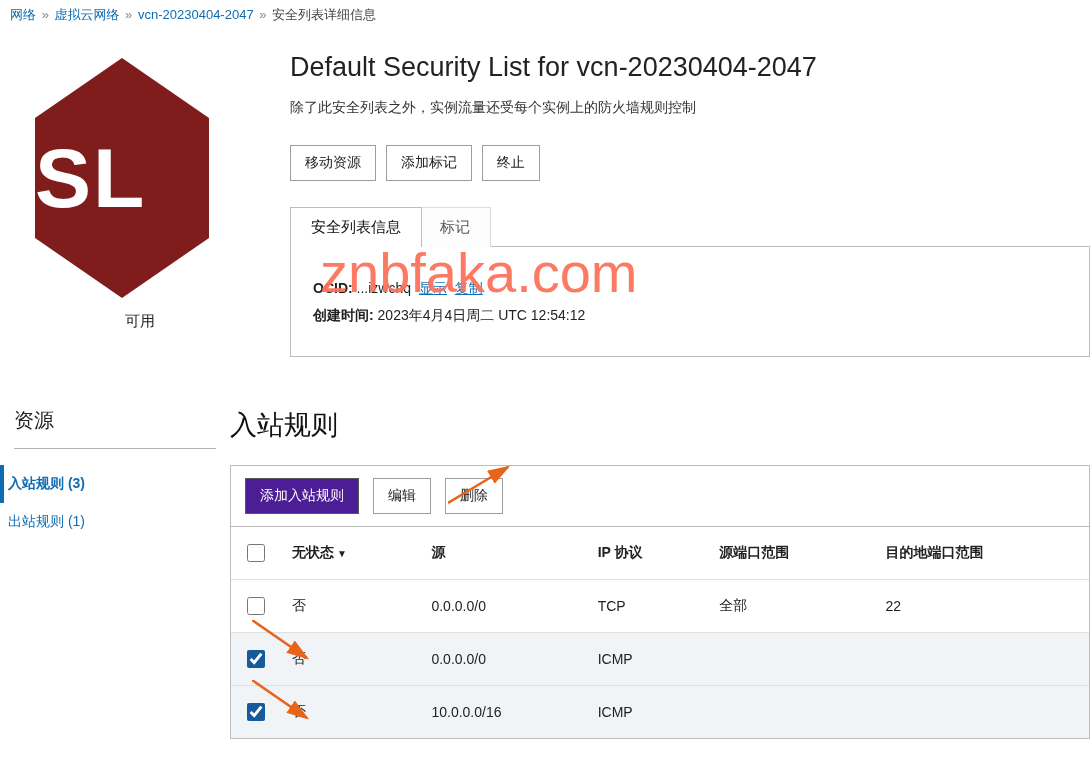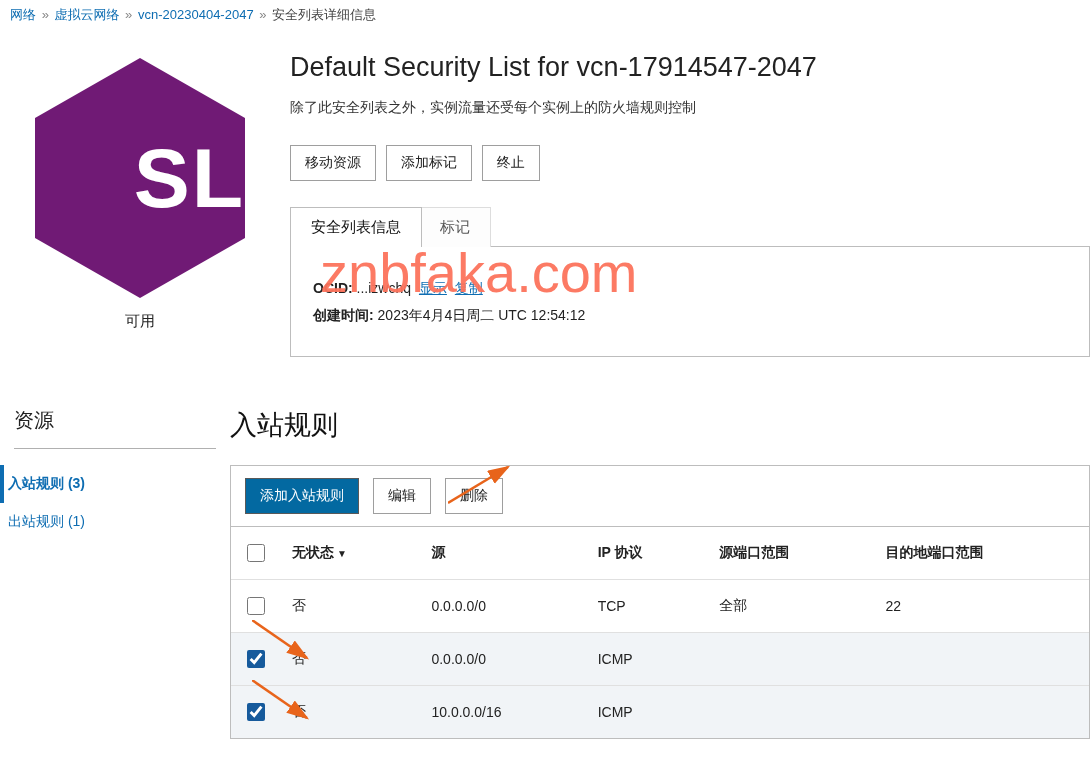--- a/index.html
+++ b/index.html
@@ -29,24 +29,24 @@
     padding: 20px 10px 0 10px;
   }
   .rightcol {
     flex: 1;
     padding: 20px 0 0 10px;
   }
 
   
   .hexwrap { position: relative; width: 210px; height: 240px; margin: 10px auto 14px auto; }
   .hex {
-    width: 210px; height: 240px;
-    background: #701a75;
+    width: 174px; height: 240px;
+    background: #7f1d1d;
     clip-path: polygon(50% 0%, 100% 25%, 100% 75%, 50% 100%, 0% 75%, 0% 25%);
-    display:flex; align-items:center; justify-content:flex-end;
+    display:flex; align-items:center; justify-content:flex-start;
   }
   .hex-label {
     color:#fff; font-weight:700; font-size:84px; letter-spacing:2px;
     font-family: Arial, sans-serif;
   }
   .avail { margin-top: 6px; font-size: 15px; color: #222; }
 
   
   h1.title { font-size: 27px; font-weight: 500; margin: 4px 0 16px 0; color: #222; }
   .subtitle { font-size: 14px; color: #333; margin-bottom: 28px; }
@@ -57,21 +57,21 @@
     display:inline-block;
     padding: 8px 14px;
     font-size: 14px;
     border: 1px solid #9E9E9E;
     background: #fff;
     color: #222;
     cursor: pointer;
     margin-right: 6px;
   }
   .btn-primary {
-    background: #0369a1;
+    background: #4c1d95;
     color: #fff;
     border-color: #595959;
   }
   .btn-danger { color:#222; }
 
   
   .tabsbar { border-bottom: none; display:flex; }
   .tab {
     padding: 10px 20px 10px 20px;
     border: 1px solid #BDBDBD;
@@ -210,21 +210,21 @@
     <div class="leftcol">
       <div class="hexwrap">
         <div class="hex">
             <span class="hex-label">SL</span>
           </div>
       </div>
       <div class="avail">可用</div>
     </div>
 
     <div class="rightcol">
-      <h1 class="title">Default Security List for vcn-17914547-2047</h1>
+      <h1 class="title">Default Security List for vcn-20230404-2047</h1>
       <div class="subtitle">除了此安全列表之外，实例流量还受每个实例上的防火墙规则控制</div>
 
       <div class="actions">
         <button class="btn">移动资源</button>
         <button class="btn">添加标记</button>
         <button class="btn">终止</button>
       </div>
 
       <div class="tabsbar">
         <div class="tab active">安全列表信息</div>

